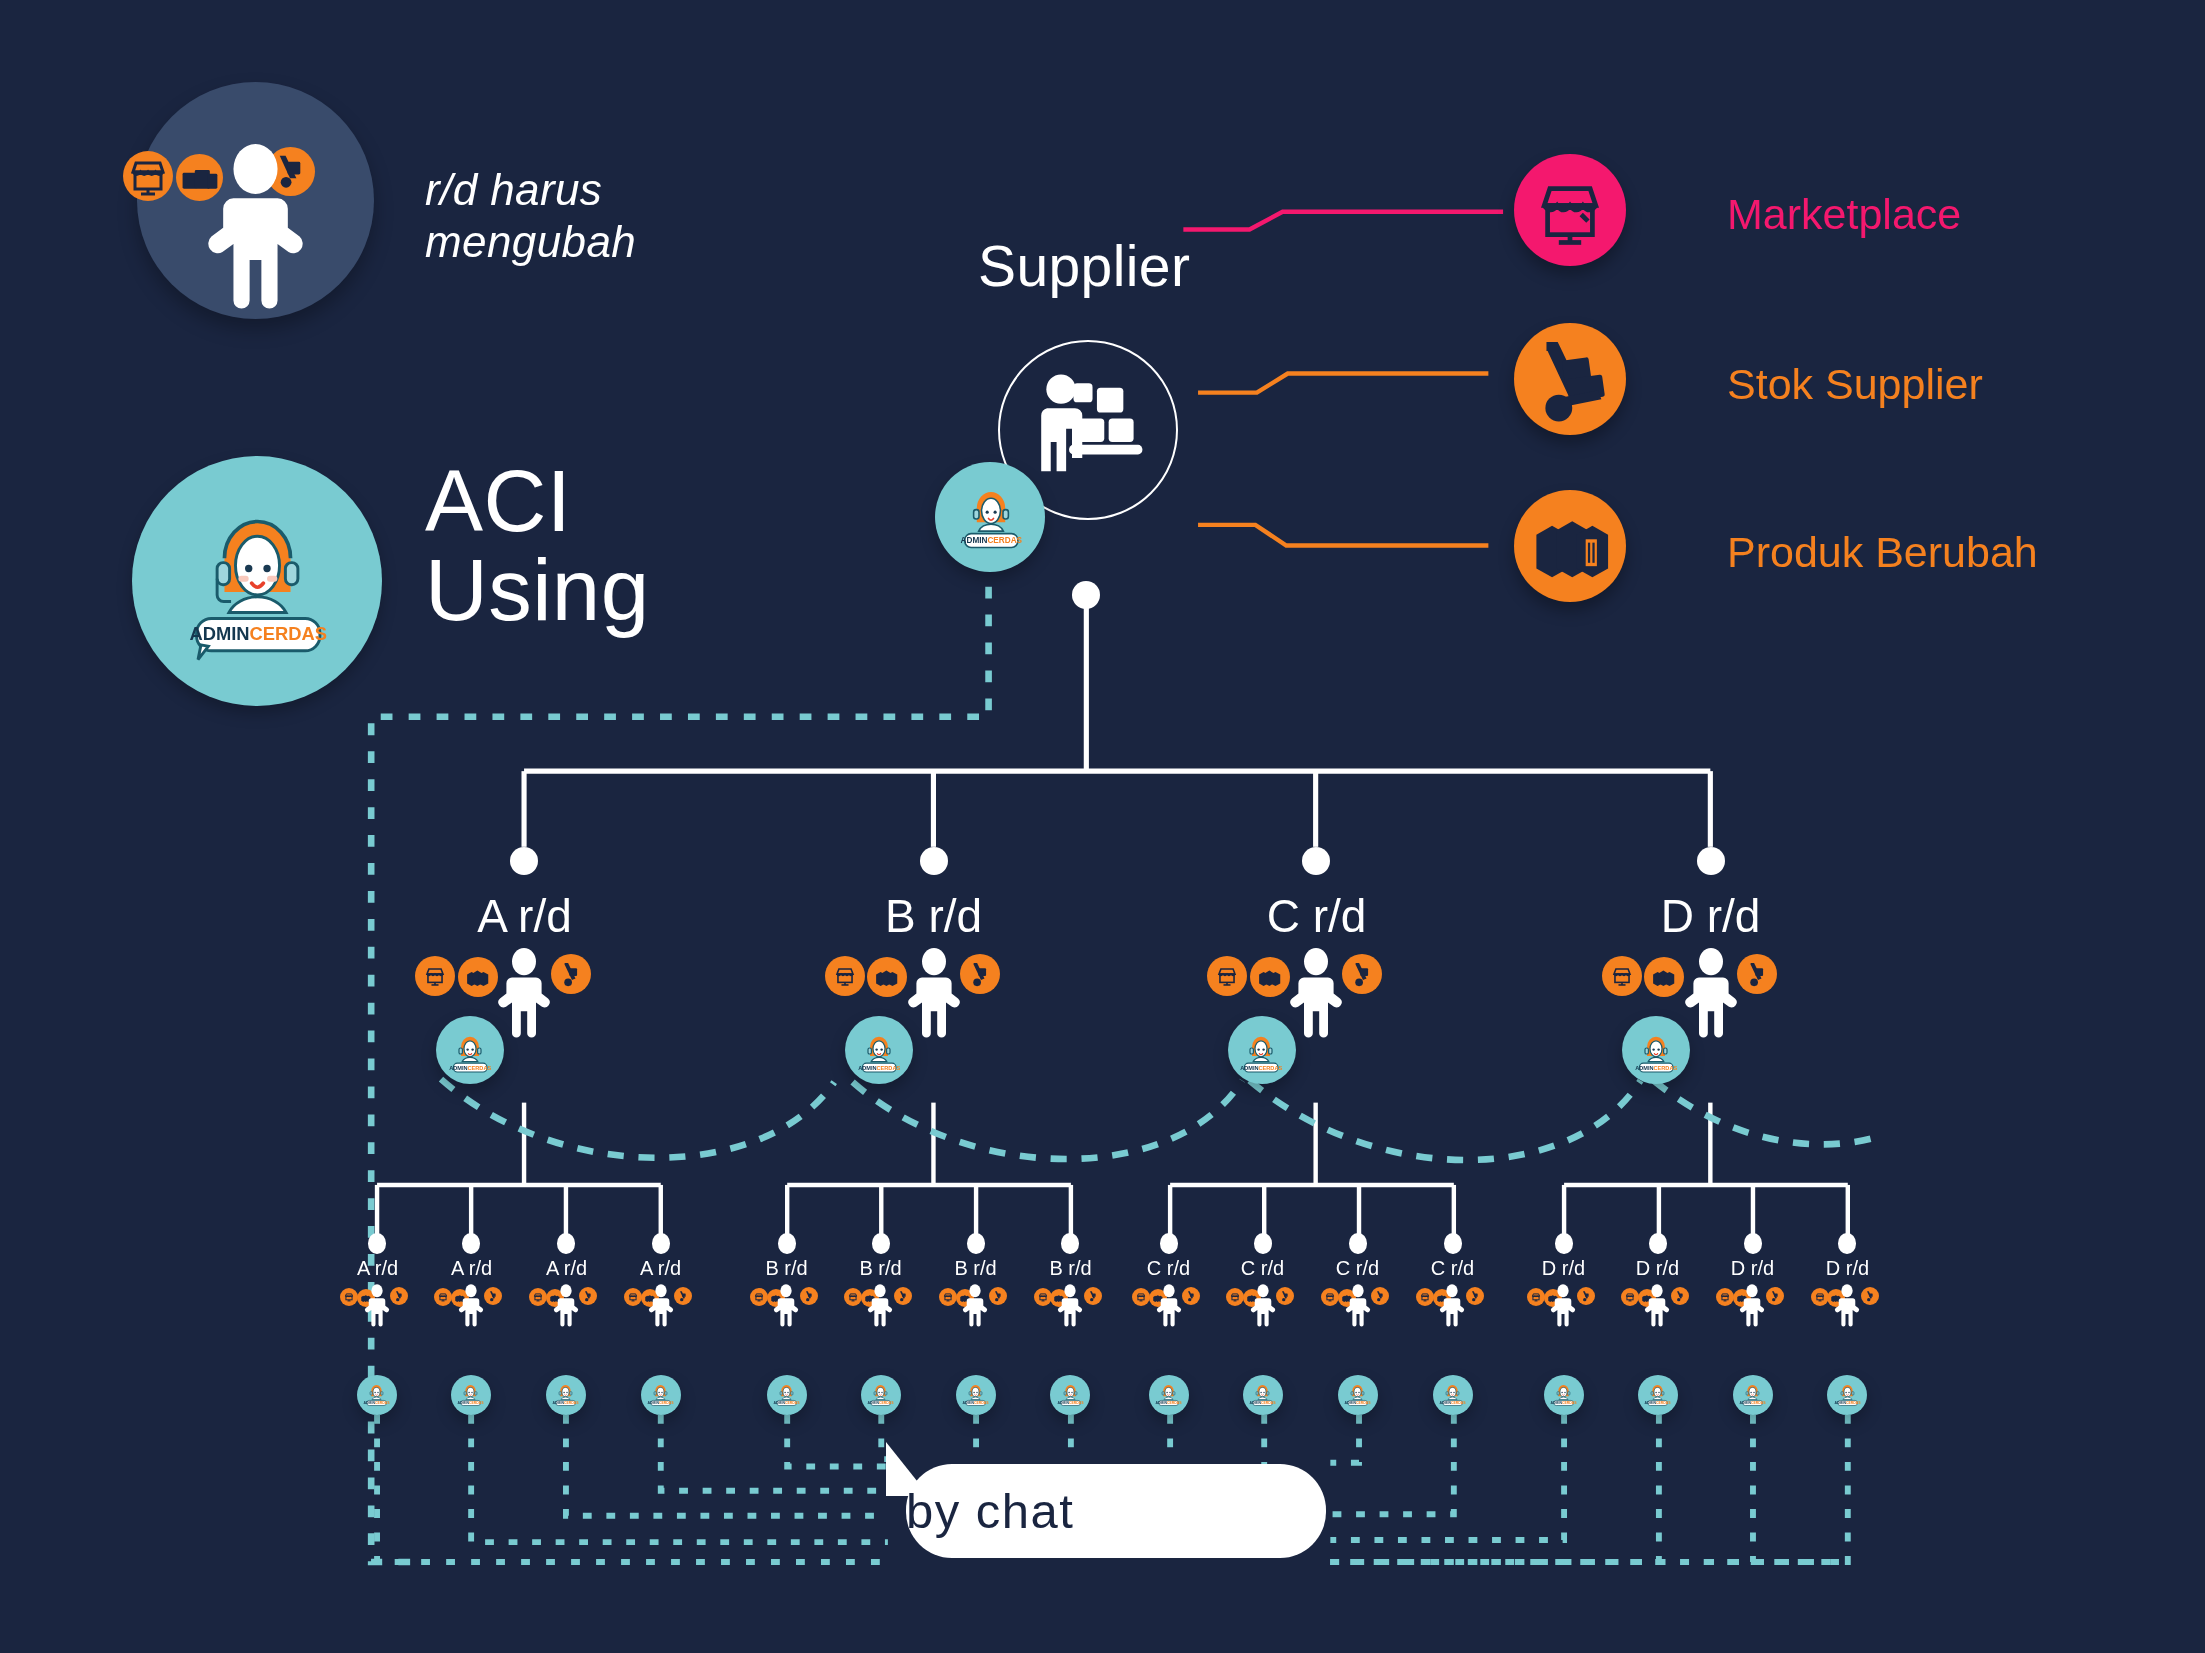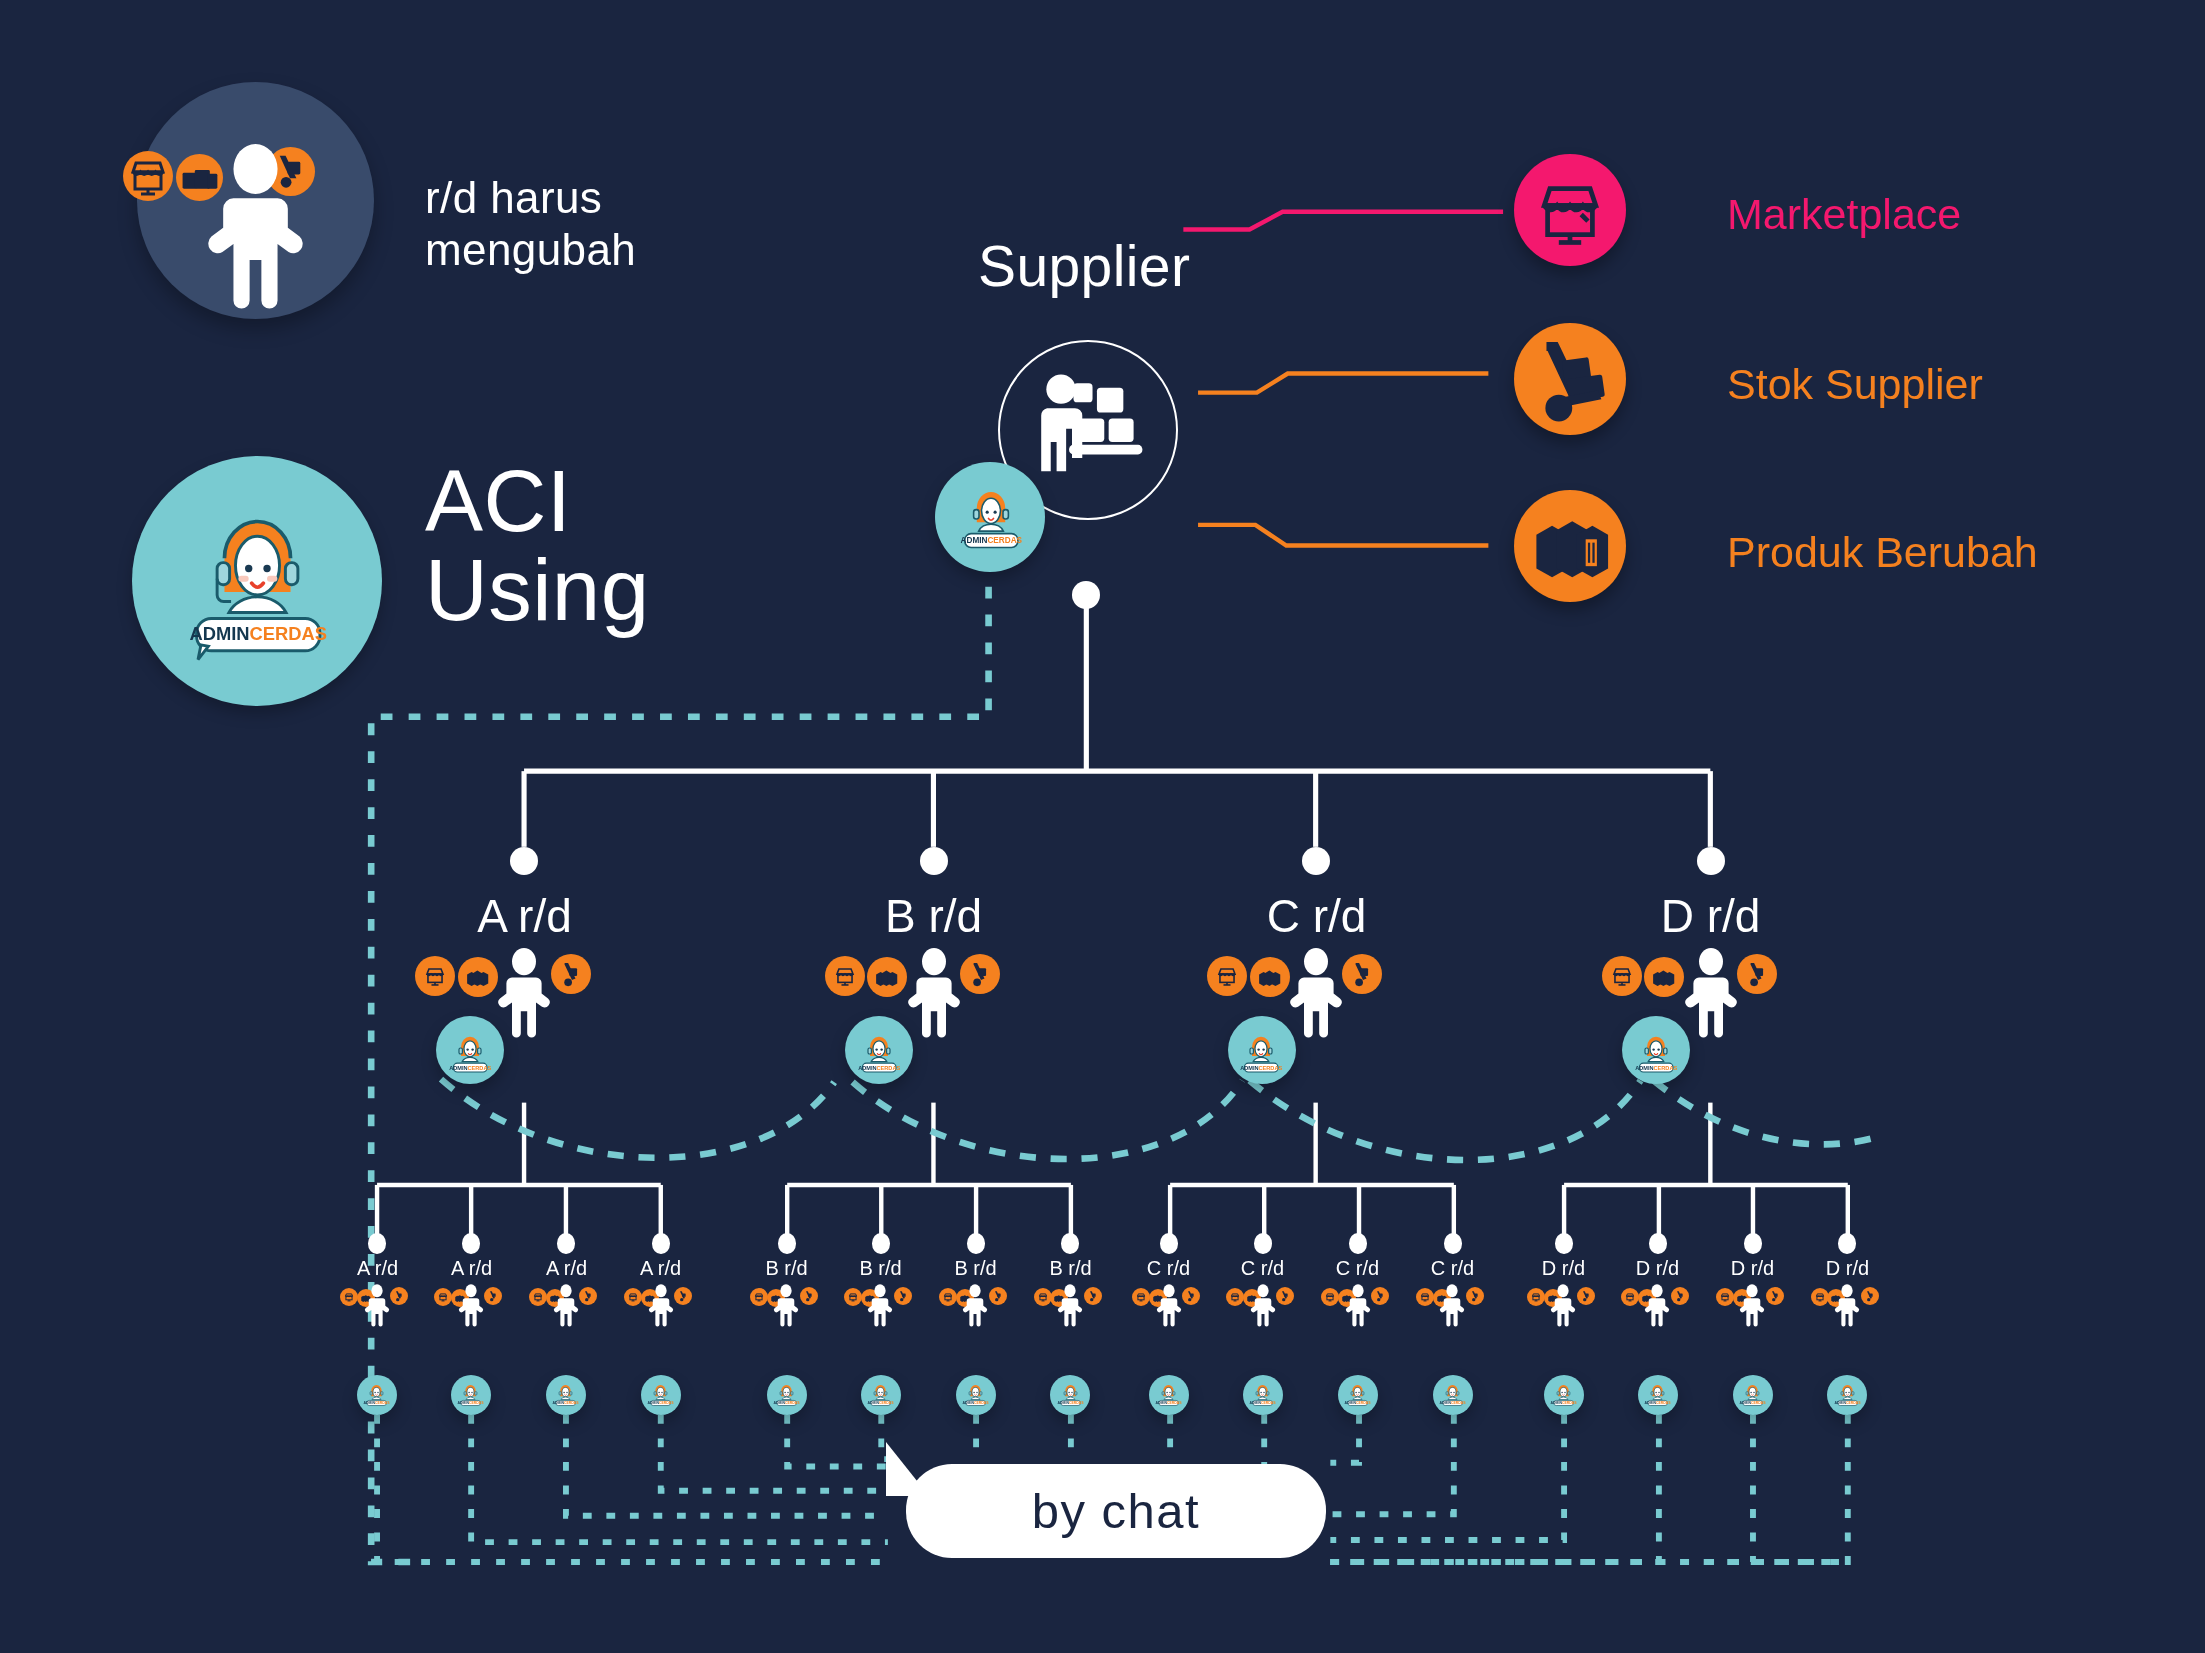--- a/index.html
+++ b/index.html
@@ -30,21 +30,21 @@
   .gray-circ{background:#394b6b;box-shadow:0 10.3px 19px rgba(0,0,0,.28);}
   .teal-circ{background:#79cbd1;box-shadow:0 7.4px 14.7px rgba(0,0,0,.25);}
   .pink-circ{background:#f4186e;box-shadow:0 8.8px 16px rgba(0,0,0,.3);}
   .orange-circ{background:#f5811f;box-shadow:0 8.8px 16px rgba(0,0,0,.3);}
   .mini-orange{background:#f5811f;border-radius:50%;position:absolute;}
   .white-dot{background:#fff;border-radius:50%;position:absolute;}
   .ring{border:2.9px solid #ffffff;border-radius:50%;position:absolute;}
 
   .chatbubble{
     position:absolute;background:#fff;border-radius:46px;
-    display:flex;align-items:center;justify-content:center;
+    display:flex;align-items:center;justify-content:flex-start;
   }
   .bubble-tail{
     position:absolute;width:0;height:0;
     border-left:0 solid transparent;
     border-right:43px solid transparent;
     border-bottom:54px solid #ffffff;
   }
 </style>
 </head>
 <body>
@@ -167,21 +167,21 @@
       </svg>
   </div>
 
   <svg class="abs" style="left:193px;top:144px;" width="125" height="169" viewBox="0 0 170 230">
     <g fill="#ffffff">
       <ellipse cx="85" cy="34" rx="30" ry="34"></ellipse>
       <path d="M55 74 h60 a14 14 0 0 1 14 14 v26 l16 12 a13 13 0 0 1 -15 21 l-15 -11 v77 a11 11 0 0 1 -22 0 v-55 h-16 v55 a11 11 0 0 1 -22 0 v-77 l-15 11 a13 13 0 0 1 -15 -21 l16 -12 v-26 a14 14 0 0 1 14 -14 z"></path>
     </g>
   </svg>
 
-  <div class="abs hl txt-rd-harus" style="left:425px;top:172px;">
+  <div class="abs hl txt-rd-harus" style="left:425px;top:164px;font-style:italic;">
     <div>r/d harus</div>
     <div>mengubah</div>
   </div>
 
   <div class="circ teal-circ" style="left:132px;top:456px;width:250px;height:250px;"></div>
   <div class="abs" style="left:176px;top:489px;width:163px;height:184px;">
     <svg viewBox="0 0 222 250" width="163" height="184">
 
       <path d="M66 96 a45 52 0 0 1 90 0 v44 h-90 z" fill="#f5811f"></path>
       <ellipse cx="111" cy="104" rx="30" ry="40" fill="#ffffff" stroke="#1a5b6b" stroke-width="4"></ellipse>

